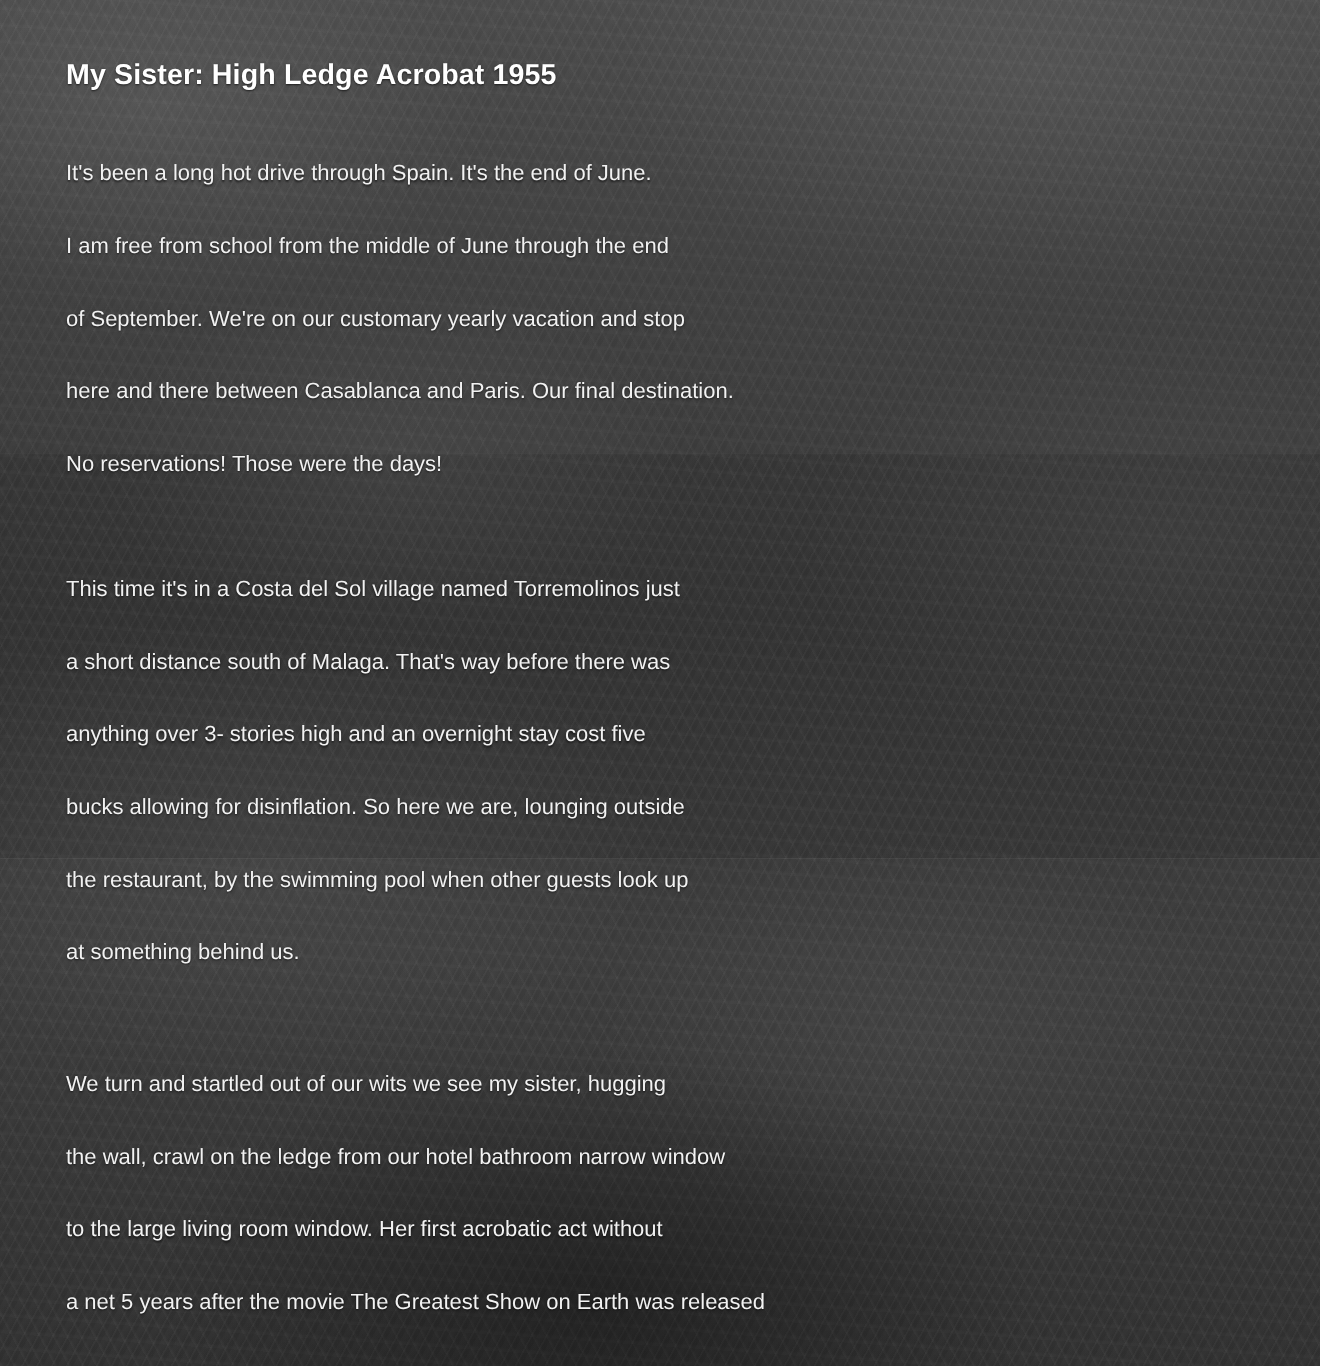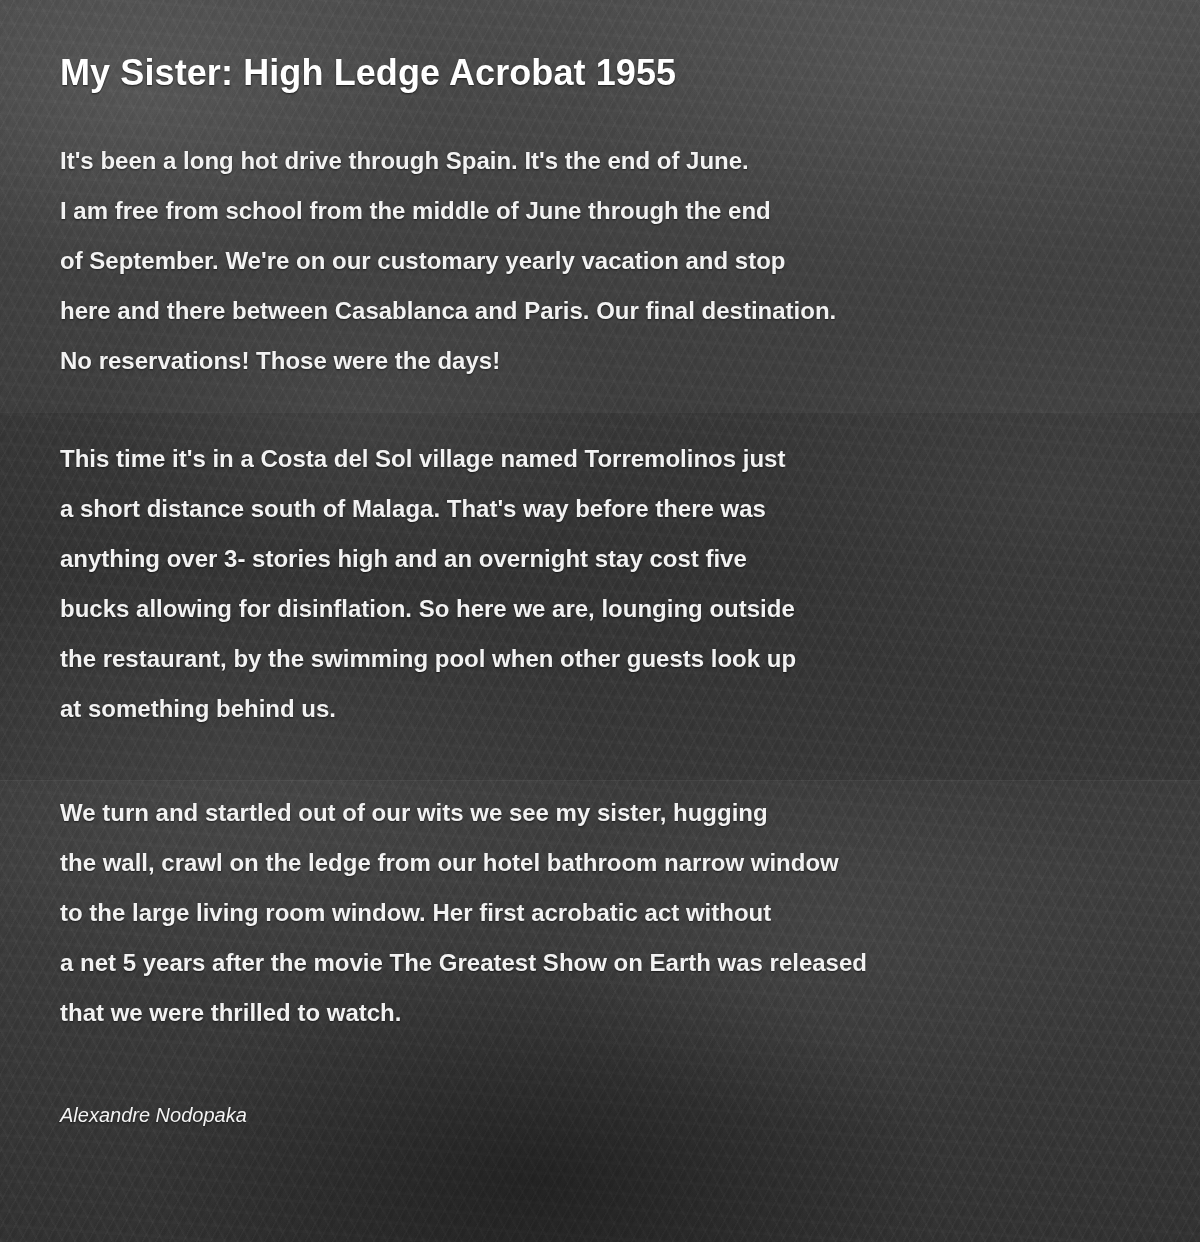--- a/index.html
+++ b/index.html
@@ -57,32 +57,32 @@
   .content {
     position: relative;
     z-index: 3;
     padding: 0 60px;
   }
 
   .poem-title {
     margin: 0;
     padding-top: 52px;
     color: #ffffff;
-    font-size: 36px;
+    font-size: 26px;
     font-weight: bold;
     letter-spacing: 0.1px;
     text-shadow: 0 1px 2px rgba(0,0,0,0.65);
   }
 
   .stanza {
     margin-top: 34px;
     color: #f2f2f2;
-    font-size: 24px;
-    font-weight: bold;
-    line-height: 50px;
+    font-size: 20px;
+    font-weight: normal;
+    line-height: 66px;
     text-shadow: 0 1px 2px rgba(0,0,0,0.6);
     white-space: pre-line;
   }
 
   .stanza.first { margin-top: 42px; }
   .stanza.second { margin-top: 48px; }
   .stanza.third { margin-top: 54px; }
 
   .author {
     margin-top: 66px;

